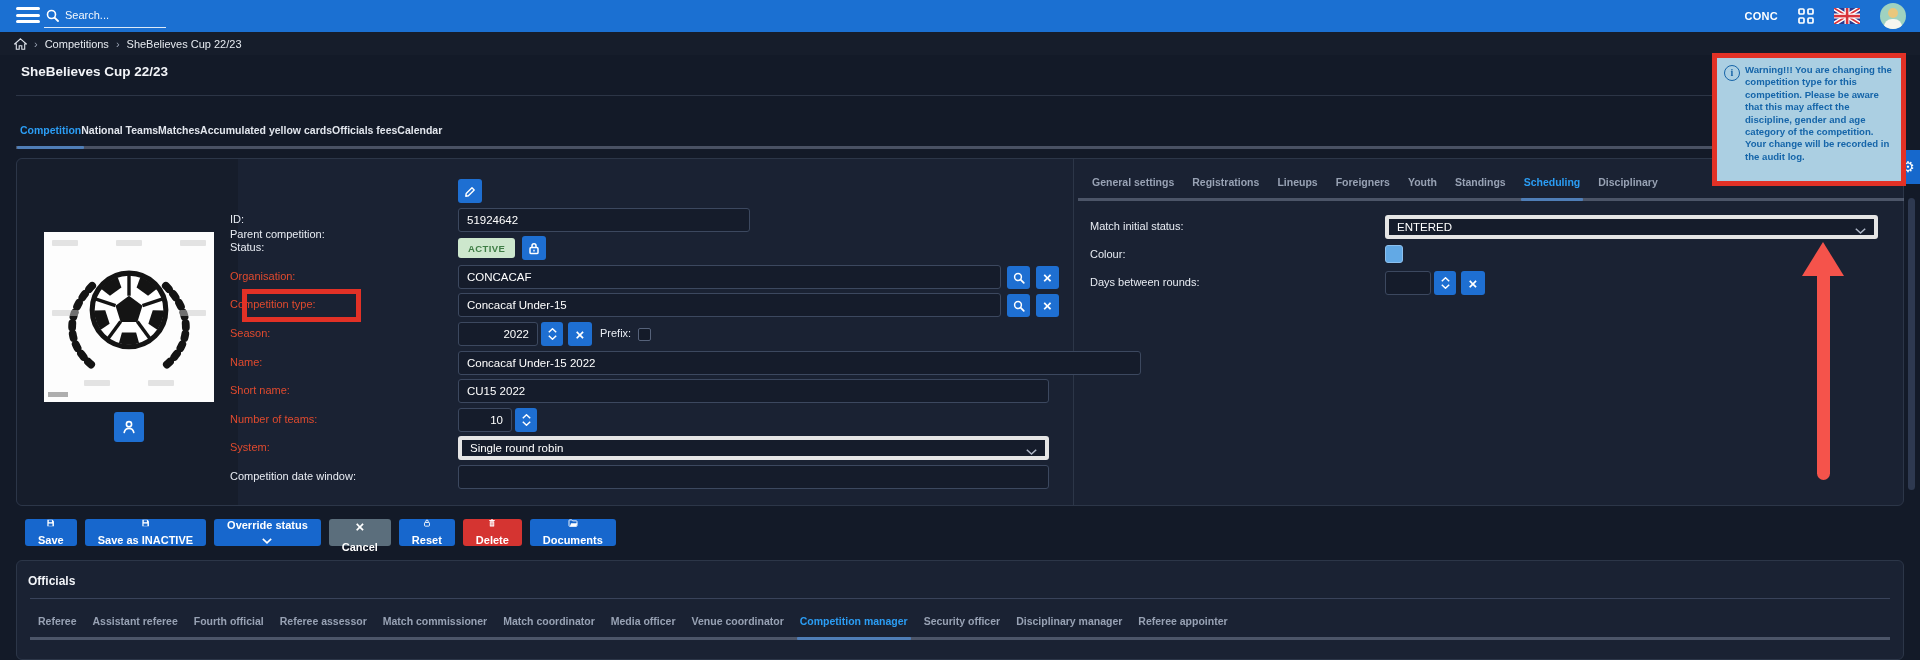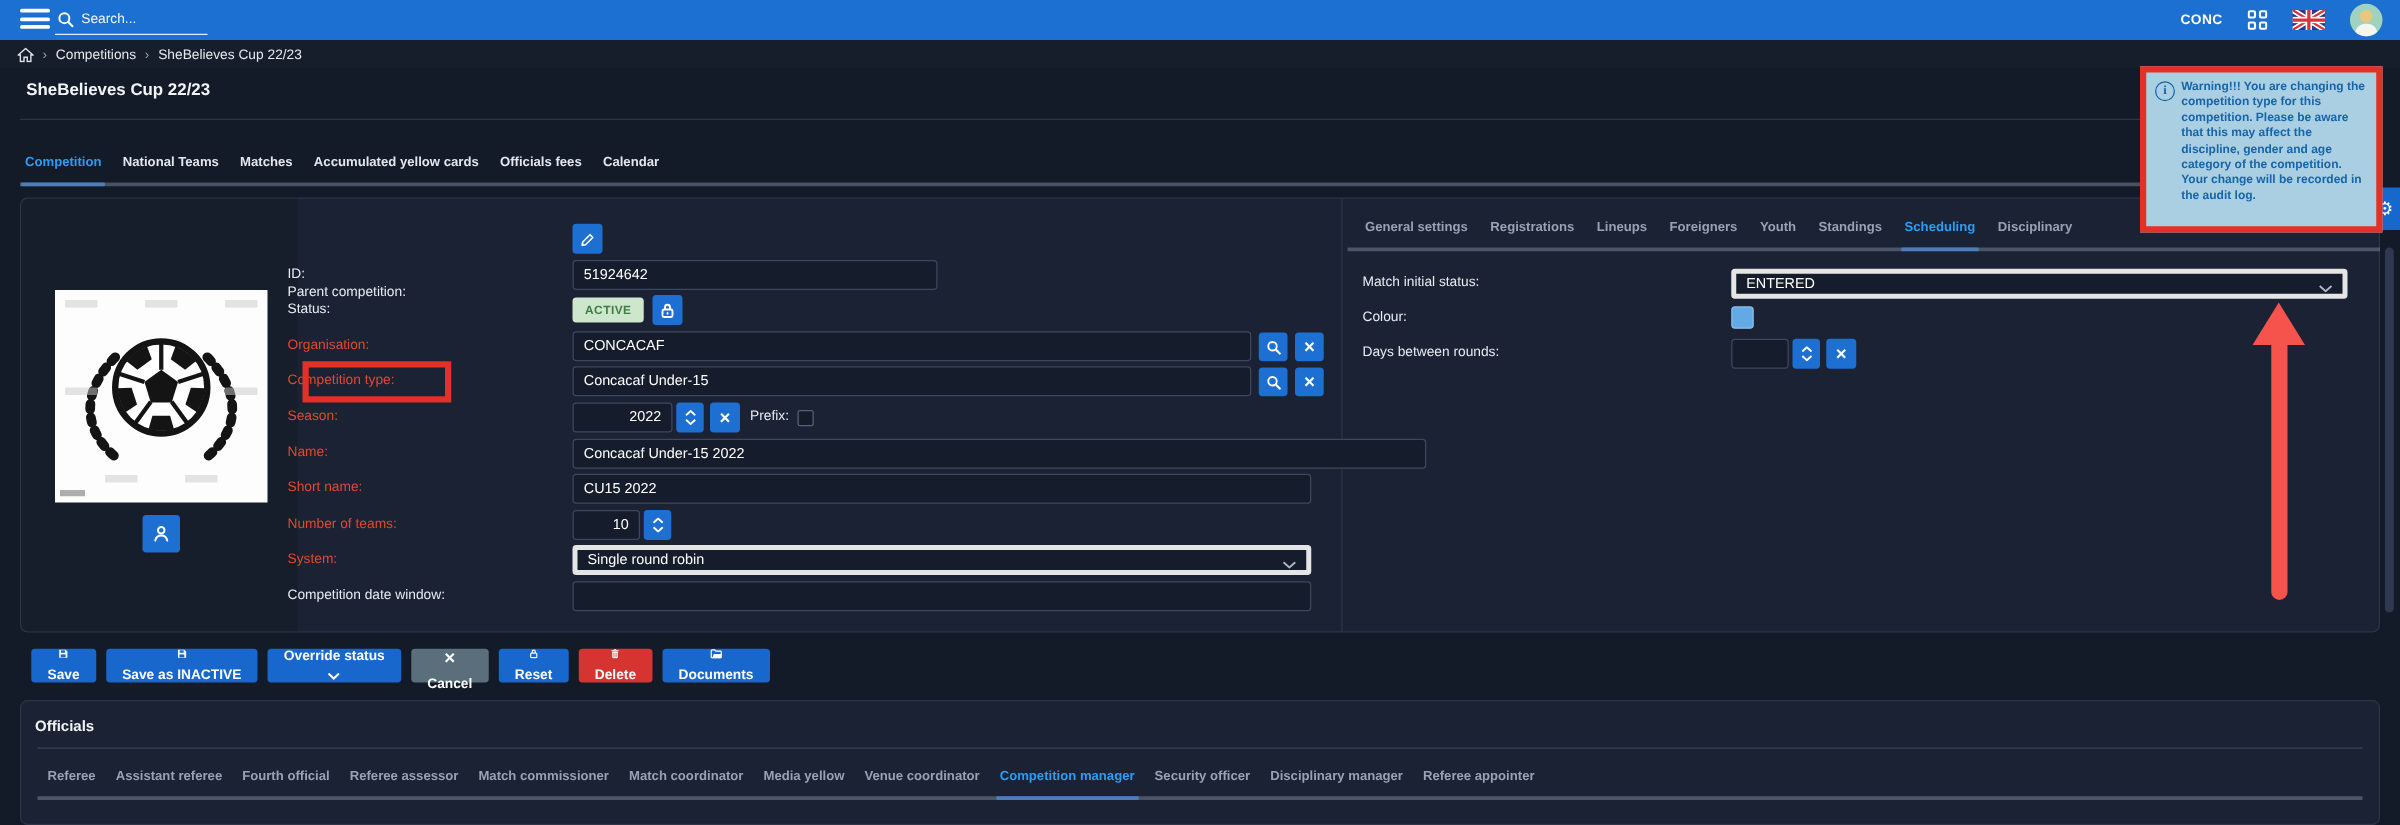--- a/index.html
+++ b/index.html
@@ -130,21 +130,21 @@
       </svg>
     <span class="crumb-sep">›</span>
     <span class="crumb">Competitions</span>
     <span class="crumb-sep">›</span>
     <span class="crumb">SheBelieves Cup 22/23</span>
   </div>
 
   <div class="page-title">SheBelieves Cup 22/23</div>
   <div class="hline" style="left:16px;top:95px;width:1888px;"></div>
 
-  <div class="tabs" style="left:20px;top:124px;gap:17px;">
+  <div class="tabs" style="left:20px;top:124px;">
     <div class="tab active">Competition</div>
     <div class="tab">National Teams</div>
     <div class="tab">Matches</div>
     <div class="tab">Accumulated yellow cards</div>
     <div class="tab">Officials fees</div>
     <div class="tab">Calendar</div>
   </div>
   <div class="tabtrack" style="left:16px;top:146px;width:1888px;"></div>
 
   <div class="card" style="left:16px;top:158px;width:1888px;height:348px;"></div>
@@ -394,21 +394,21 @@
   <div class="card" style="left:16px;top:560px;width:1888px;height:100px;"></div>
   <div class="officials-title">Officials</div>
   <div class="hline" style="left:30px;top:598px;width:1860px;background:#39435a;"></div>
   <div class="tabs muted" style="left:38px;top:615px;gap:16px;">
     <div class="tab">Referee</div>
     <div class="tab">Assistant referee</div>
     <div class="tab">Fourth official</div>
     <div class="tab">Referee assessor</div>
     <div class="tab">Match commissioner</div>
     <div class="tab">Match coordinator</div>
-    <div class="tab">Media yellow</div>
+    <div class="tab">Media officer</div>
     <div class="tab">Venue coordinator</div>
     <div class="tab active">Competition manager</div>
     <div class="tab">Security officer</div>
     <div class="tab">Disciplinary manager</div>
     <div class="tab">Referee appointer</div>
   </div>
   <div class="tabtrack" style="left:30px;top:637px;width:1860px;"></div>
 
   <div class="gearbtn">
       <span>⚙</span>

